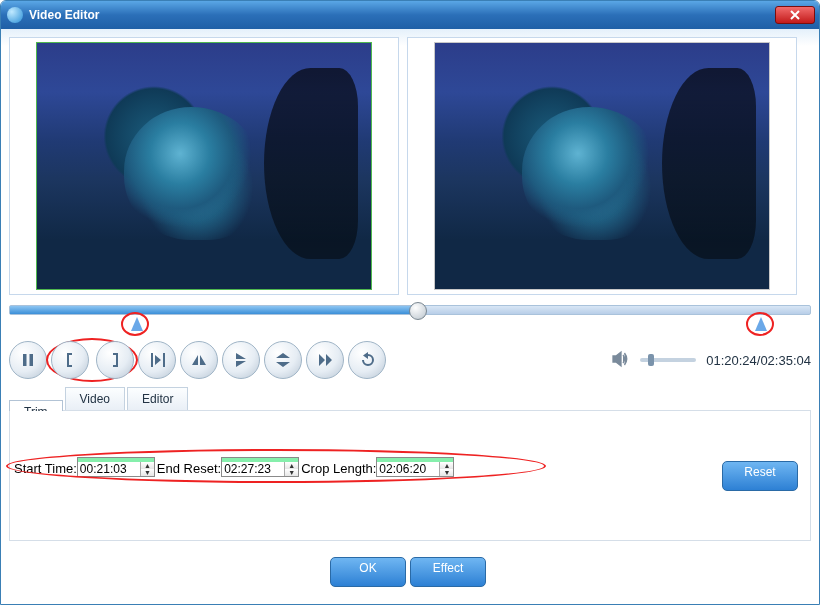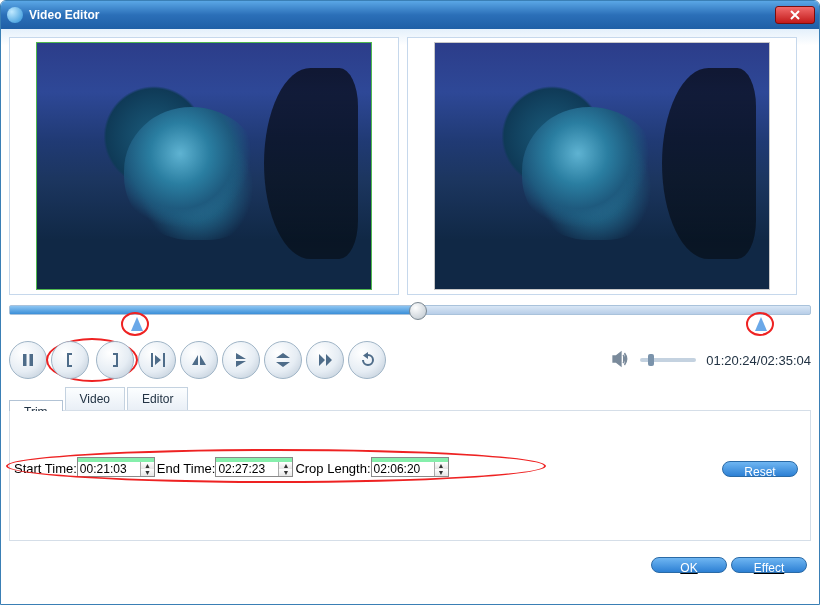--- a/index.html
+++ b/index.html
@@ -214,38 +214,37 @@
   flex: 1;
   background: linear-gradient(#fff, #e6e6e6);
   display: flex; align-items: center; justify-content: center;
   cursor: pointer;
   font-size: 7px; color: #333;
 }
 
 .btn {
   display: inline-block;
   min-width: 76px;
-  height: 16px;
+  height: 30px;
   line-height: 20px;
   text-align: center;
   color: #fff;
   font-size: 12px;
   background: linear-gradient(to bottom, #6fb6f2, #2d80d4);
   border: 1px solid #2a6aa6;
-  border-radius: 11px;
+  border-radius: 5px;
   cursor: pointer;
 }
 .reset-btn { position: absolute; right: 12px; top: 50px; }
 
 .footer {
-  display: flex; justify-content: flex-end;
+  display: flex; justify-content: center;
   gap: 4px;
   margin-top: 16px;
   padding-right: 4px;
-  text-decoration: underline;
 }
 
 .red-ellipse {
   position: absolute;
   border: 2px solid #e22;
   border-radius: 50%;
   pointer-events: none;
 }
 .ell-big {
   left: -4px; top: 38px;
@@ -361,21 +360,21 @@
       <div class="red-ellipse ell-big"></div>
       <div class="trim-row">
         <label>Start Time:</label>
         <div class="spin">
           <input type="text" value="00:21:03" style="">
           <div class="arrows">
               <div>▲</div>
               <div>▼</div>
             </div>
         </div>
-        <label>End Time:</label>
+        <label>End Reset:</label>
         <div class="spin">
           <input type="text" value="02:27:23" style="">
           <div class="arrows">
               <div>▲</div>
               <div>▼</div>
             </div>
         </div>
         <label>Crop Length:</label>
         <div class="spin">
           <input type="text" value="02:06:20" style="">

